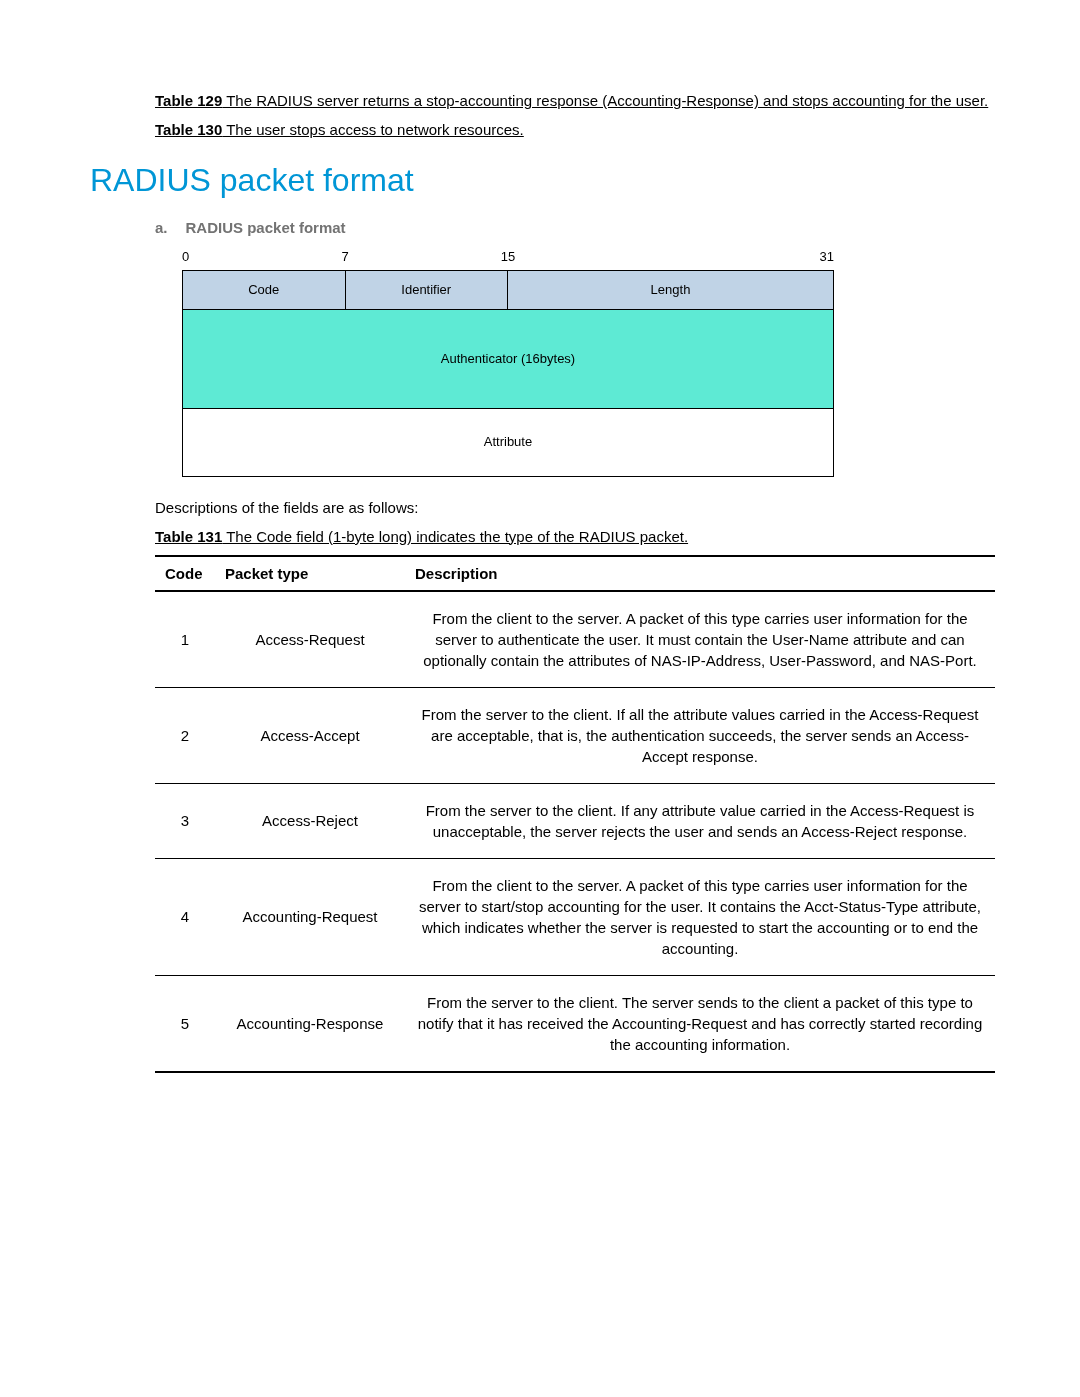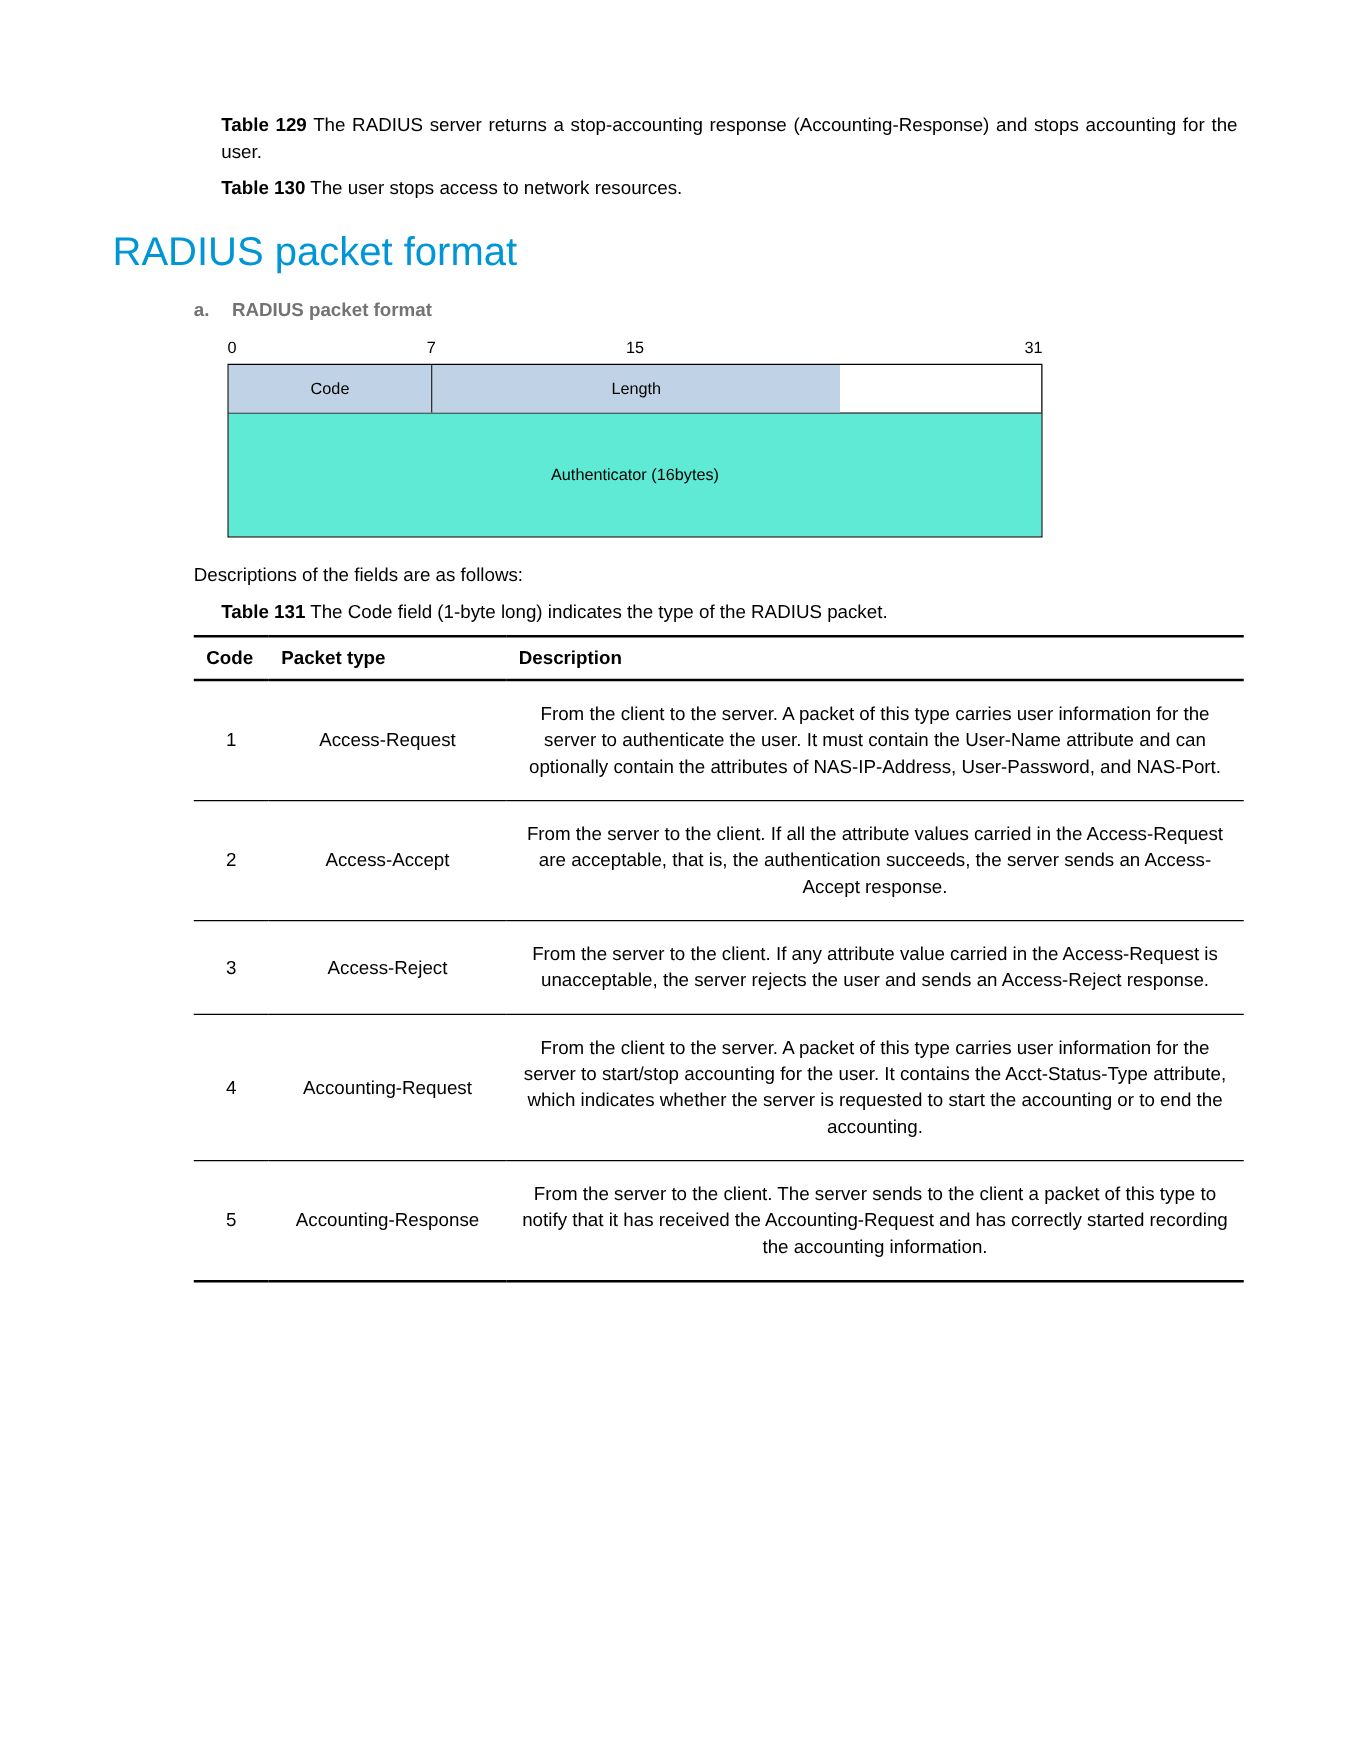--- a/index.html
+++ b/index.html
@@ -10,23 +10,24 @@
     font-size: 15px;
     color: #000;
     background: #fff;
     width: 1080px;
     line-height: 1.4;
   }
   .page {
     padding: 90px 90px 100px 90px;
   }
   .indented-item {
-    margin-left: 87px;
+    margin-left: 65px;
     margin-bottom: 8px;
     text-align: justify;
+    text-decoration: underline;
   }
   .table-label { font-weight: bold; }
   .heading {
     color: #0096d6;
     font-size: 32px;
     font-weight: normal;
     margin: 18px 0 8px 0;
     font-family: Arial, Helvetica, sans-serif;
   }
   .body-text {
@@ -125,24 +126,28 @@
   <div class="packet-diagram">
     <div class="bit-labels">
       <div class="bit0">0</div>
       <div class="bit7">7</div>
       <div class="bit15">15</div>
       <div class="bit31">31</div>
     </div>
     <div class="packet-box">
       <div class="packet-row hdr-row">
         <div class="packet-cell code-cell">Code</div>
+        <div class="packet-cell ident-cell">Identifier</div>
         <div class="packet-cell length-cell">Length</div>
       </div>
       <div class="packet-row auth-row">
         <div class="packet-cell full-cell">Authenticator (16bytes)</div>
+      </div>
+      <div class="packet-row attr-row">
+        <div class="packet-cell full-cell">Attribute</div>
       </div>
     </div>
   </div>
 
   <div class="desc-text">Descriptions of the fields are as follows:</div>
 
   <div class="indented-item">
     <span class="table-label">Table 131</span><span> The Code field (1-byte long) indicates the type of the RADIUS packet.</span>
   </div>
 

